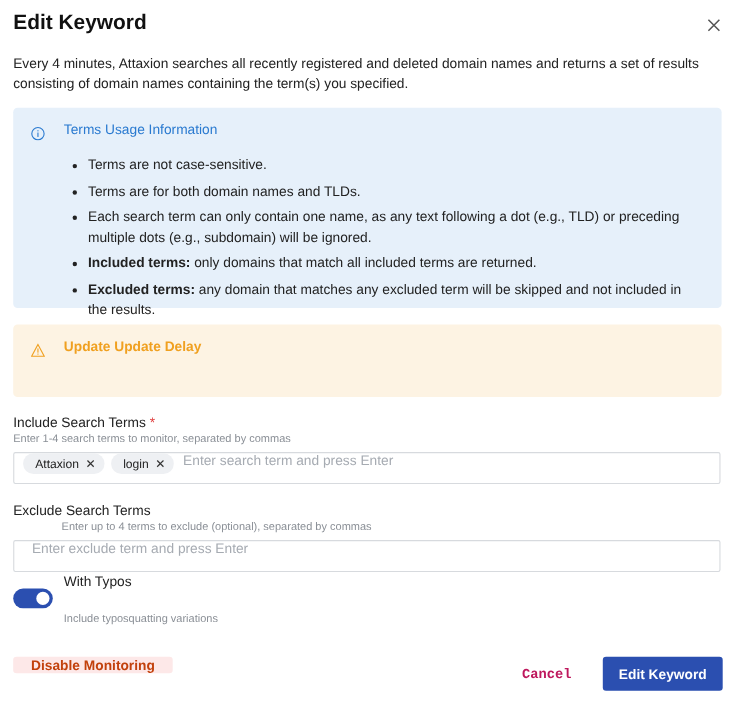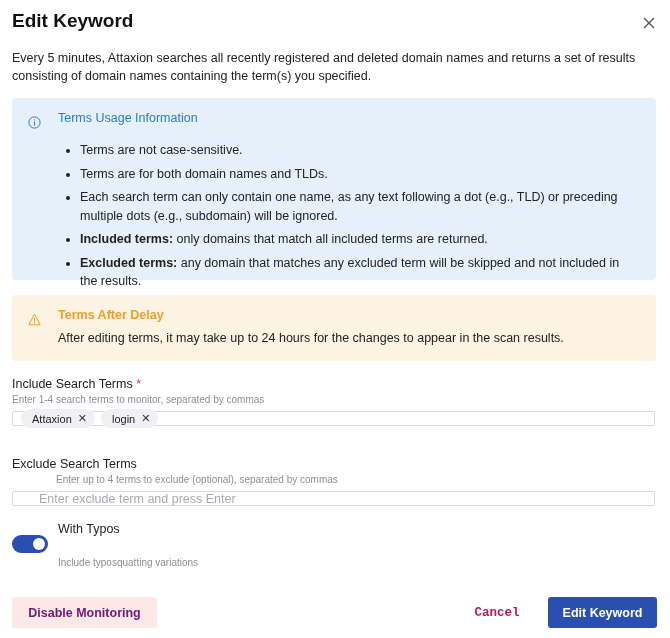--- a/index.html
+++ b/index.html
@@ -12,44 +12,44 @@
   .info .head { position:absolute; left:46px; top:13px; font-size:12.5px; font-weight:normal; color:#2a7ad0; }
   .info ul { position:absolute; left:46px; top:38px; margin:0; padding:0 0 0 17px; width:570px; font-size:12.5px; line-height:18.5px; color:#222; }
   .info li { margin:5px; }
   .warn { position:absolute; left:12px; top:295px; width:644px; height:66px; background:#fdf3e3; border-radius:4px; }
   .warn .icon { position:absolute; left:16px; top:17px; }
   .warn .head { position:absolute; left:46px; top:13px; font-size:12.5px; font-weight:bold; color:#f0a020; }
   .warn .body { position:absolute; left:46px; top:36px; font-size:12.5px; color:#222; }
   .label { position:absolute; left:12px; font-size:12.5px; color:#222; }
   .req { color:#e04040; }
   .hint { position:absolute; left:12px; font-size:10px; color:#8a8f96; }
-  .field { position:absolute; left:12px; width:643px; height:15px; border:1px solid #d7dade; border-radius:2px; background:#fff; display:flex; align-items:center; padding-left:8px; box-sizing:border-box; }
+  .field { position:absolute; left:12px; width:643px; height:29px; border:1px solid #d7dade; border-radius:2px; background:#fff; display:flex; align-items:flex-start; padding-left:8px; box-sizing:border-box; }
   .chip { display:inline-flex; align-items:center; background:#eef0f3; border-radius:10px; height:19px; padding:0 8px 0 11px; font-size:11px; color:#222; margin-right:6px; }
   .chip .x { margin-left:6px; font-size:11px; color:#333; cursor:pointer; }
   .field input { border:none; outline:none; font-size:12.5px; flex:1; font-family:"Liberation Sans", sans-serif; color:#222; background:transparent; padding:0 2px; }
   .field input::placeholder { color:#a6abb2; }
   .toggle { position:absolute; left:12px; top:535px; width:36px; height:18px; background:#2b4fb0; border-radius:9px; cursor:pointer; }
   .toggle .knob { position:absolute; right:3px; top:3px; width:12px; height:12px; background:#fff; border-radius:50%; }
   .toggle-label { position:absolute; left:58px; top:522px; font-size:12.5px; color:#222; }
   .toggle-hint { position:absolute; left:58px; top:557px; font-size:10px; color:#8a8f96; }
-  .btn-disable { position:absolute; left:12px; top:597px; width:145px; height:31px; background:#fde8e8; border-radius:3px; border:none; color:#701a75; font-weight:bold; font-size:12.5px; font-family:"Liberation Sans", sans-serif; cursor:pointer; }
+  .btn-disable { position:absolute; left:12px; top:597px; width:145px; height:15px; background:#fde8e8; border-radius:3px; border:none; color:#c2410c; font-weight:bold; font-size:12.5px; font-family:"Liberation Sans", sans-serif; cursor:pointer; }
   .btn-cancel { position:absolute; left:466px; top:597px; width:62px; height:31px; background:transparent; border:none; color:#be185d; font-weight:bold; font-size:12.5px; font-family:Liberation Mono, monospace; cursor:pointer; }
   .btn-primary { position:absolute; left:548px; top:597px; width:109px; height:31px; background:#2b4fb0; border:none; border-radius:3px; color:#fff; font-weight:bold; font-size:12.5px; font-family:"Liberation Sans", sans-serif; cursor:pointer; }
 </style>
 </head>
 <body>
 
 <div>
   <div class="title">Edit Keyword</div>
   <div class="close">
     <svg width="18" height="18" viewBox="0 0 18 18">
       <path d="M4 4 L14 14 M14 4 L4 14" stroke="#555" stroke-width="1.4" fill="none"></path>
     </svg>
   </div>
-  <div class="intro">Every 5 minutes, Attaxion searches all recently registered and deleted domain names and returns a set of results consisting of domain names containing the term(s) you specified.</div>
+  <div class="intro">Every 4 minutes, Attaxion searches all recently registered and deleted domain names and returns a set of results consisting of domain names containing the term(s) you specified.</div>
 
   <div class="info">
     <span class="icon">
       <svg width="13" height="13" viewBox="0 0 13 13">
           <circle cx="6.5" cy="6.5" r="5.6" stroke="#2a7ad0" stroke-width="1" fill="none"></circle>
           <rect x="6" y="5.5" width="1" height="4" fill="#2a7ad0"></rect>
           <rect x="6" y="3.4" width="1" height="1" fill="#2a7ad0"></rect>
         </svg>
     </span>
     <div class="head">Terms Usage Information</div>
@@ -63,42 +63,42 @@
   </div>
 
   <div class="warn">
     <span class="icon">
       <svg width="13" height="13" viewBox="0 0 13 13">
           <path d="M6.5 1.2 L12.2 11.8 L0.8 11.8 Z" stroke="#f0a020" stroke-width="1" fill="none"></path>
           <rect x="6" y="4.8" width="1" height="3.8" fill="#f0a020"></rect>
           <rect x="6" y="9.4" width="1" height="1" fill="#f0a020"></rect>
         </svg>
     </span>
-    <div class="head">Terms After Delay</div>
-    <div class="body">After editing terms, it may take up to 24 hours for the changes to appear in the scan results.</div>
+    <div class="head">Update Update Delay</div>
   </div>
 
   <div class="label" style="top:377px;">
     <span>Include Search Terms</span> <span class="req">*</span>
   </div>
   <div class="hint" style="top:394px;">Enter 1-4 search terms to monitor, separated by commas</div>
   <div class="field" style="top:411px;">
     <span class="chip">
         <span>Attaxion</span>
         <span class="x">✕</span>
       </span>
     <span class="chip">
         <span>login</span>
         <span class="x">✕</span>
       </span>
+    <input type="text" placeholder="Enter search term and press Enter" style="">
   </div>
 
   <div class="label" style="top:457px;">Exclude Search Terms</div>
   <div class="hint" style="top:474px;margin-left:44px;">Enter up to 4 terms to exclude (optional), separated by commas</div>
-  <div class="field" style="top:491px; padding-left:24px;">
+  <div class="field" style="top:491px; padding-left:14px;">
     <input type="text" placeholder="Enter exclude term and press Enter" style="">
   </div>
 
   <div class="toggle">
       <div class="knob"></div>
     </div>
   <div class="toggle-label">With Typos</div>
   <div class="toggle-hint">Include typosquatting variations</div>
 
   <button class="btn-disable">Disable Monitoring</button>

